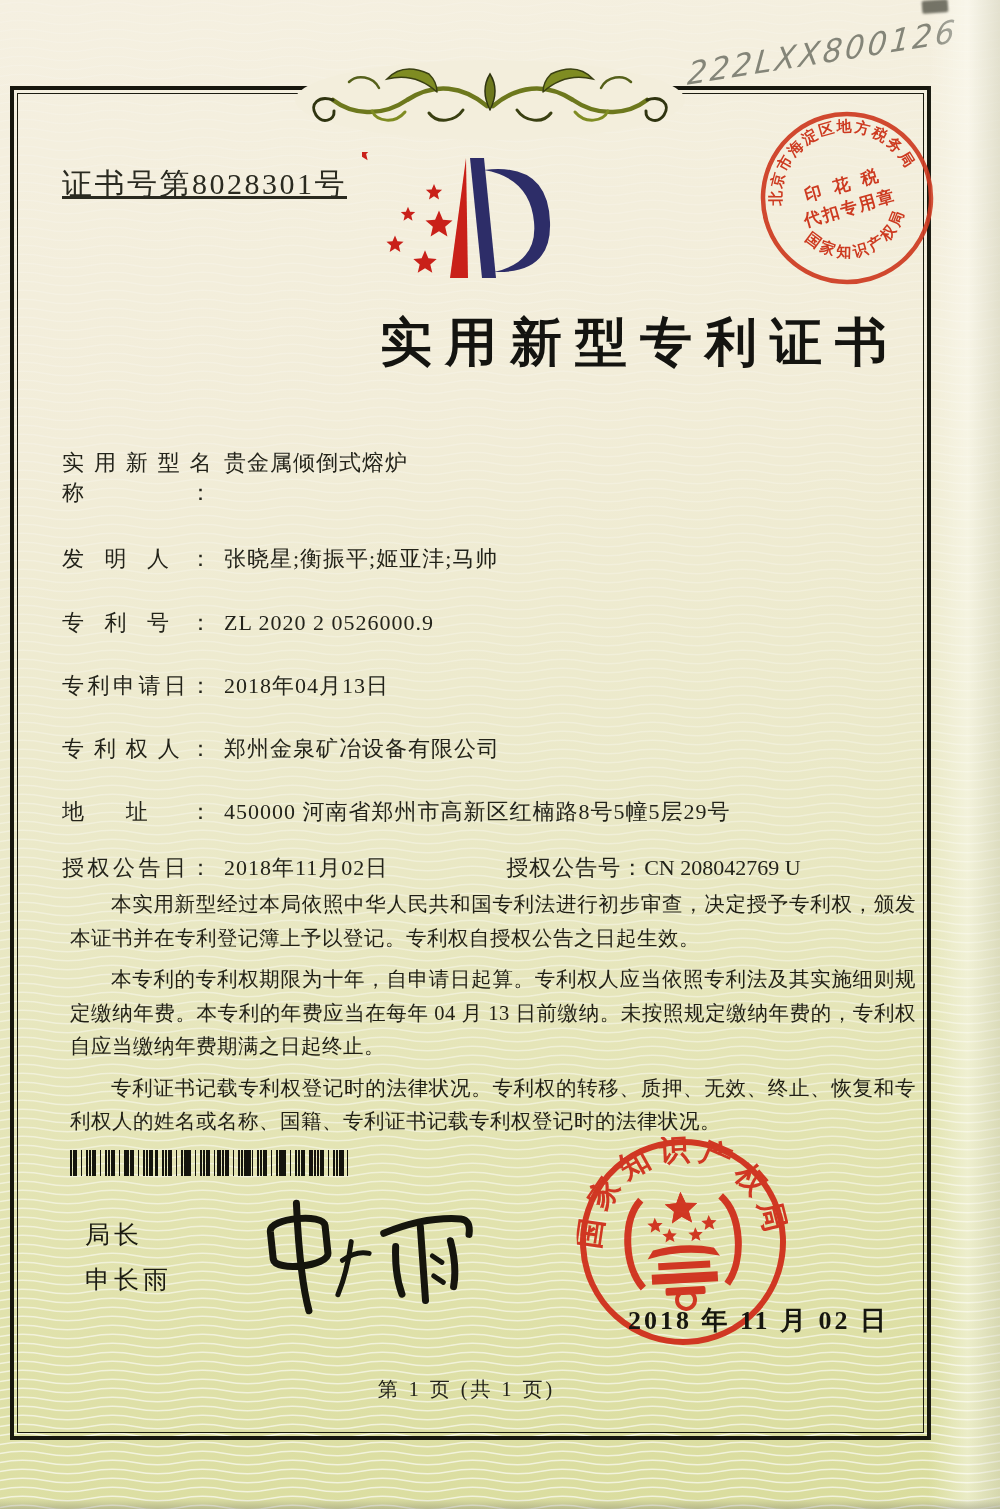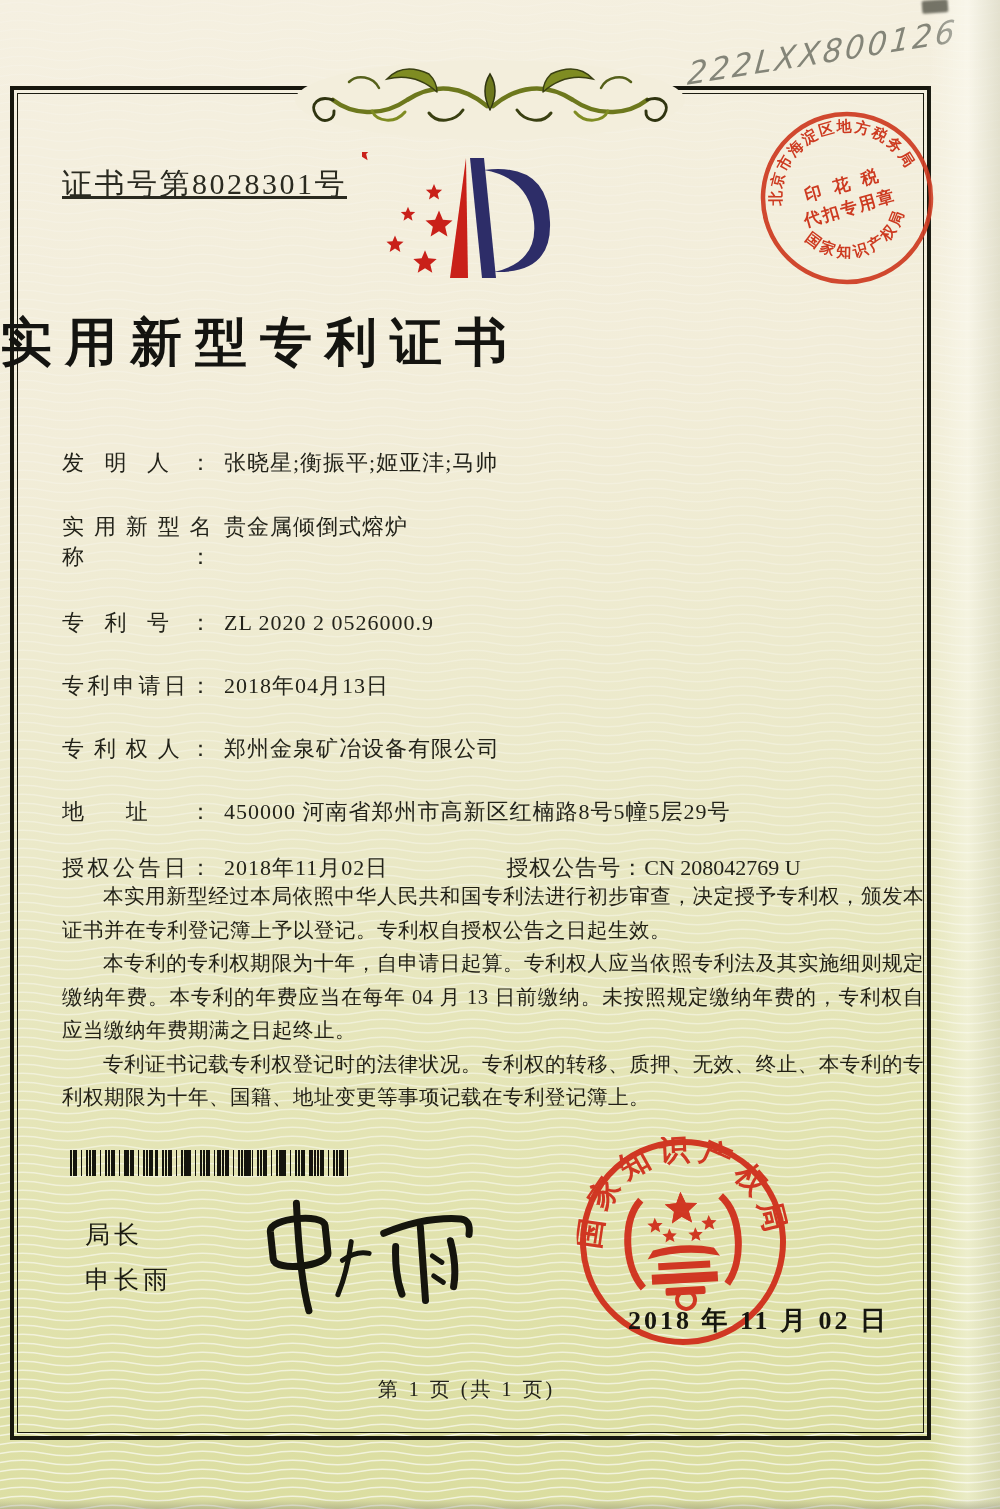--- a/index.html
+++ b/index.html
@@ -22,34 +22,34 @@
     border:4px solid #17170e;z-index:1;}
   .frame-inner{position:absolute;left:3px;top:3px;right:3px;bottom:3px;border:1.5px solid #1d1d12;}
 
   .ornament{position:absolute;left:287px;top:48px;z-index:2;}
 
   .certno{position:absolute;left:62px;top:164px;z-index:3;font-size:30px;letter-spacing:2.5px;color:#2a2a20;text-decoration:underline;}
 
   .logo{position:absolute;left:362px;top:152px;z-index:3;}
   .taxstamp{position:absolute;left:755px;top:106px;z-index:4;transform:rotate(-16deg);}
 
-  .title{position:absolute;left:0;top:308px;width:900px;text-align:left;z-index:3;
+  .title{position:absolute;left:0;top:308px;width:900px;text-align:right;z-index:3;
     font-size:52px;font-weight:bold;letter-spacing:13px;color:#141410;}
 
   .fields{position:absolute;left:62px;top:448px;width:860px;z-index:3;}
   .frow{display:flex;align-items:baseline;margin-bottom:33px;font-size:22px;color:#23231a;}
   .frow .lab{display:inline-block;width:150px;text-align:justify;text-align-last:justify;flex:none;letter-spacing:.5px;}
   .frow .val{margin-left:12px;letter-spacing:1px;}
   .frow .grant{margin-left:118px;letter-spacing:1px;text-align:center;}
   .r-name{margin-bottom:36px}.r-inv{margin-bottom:34px}.r-pat{margin-bottom:33px}
   .r-app{margin-bottom:33px}.r-own{margin-bottom:33px}.r-addr{margin-bottom:26px}
 
   .paras{position:absolute;left:62px;top:880px;width:862px;z-index:3;
     font-size:20.5px;line-height:33.5px;text-align:justify;color:#20201700;color:#201f15;}
-  .paras p{margin:0;text-indent:2em;letter-spacing:.5px;}
+  .paras p{margin:8px;text-indent:2em;letter-spacing:.5px;}
 
   .barcode{position:absolute;left:70px;top:1150px;width:278px;height:26px;z-index:3;
     background:
       repeating-linear-gradient(90deg,#14140d 0 2px,transparent 2px 3px,#14140d 3px 7px,transparent 7px 11px,#14140d 11px 12px,transparent 12px 16px,#14140d 16px 18px,transparent 18px 19px),
       repeating-linear-gradient(90deg,transparent 0 23px,#14140d 23px 26px,transparent 26px 31px);}
 
   .sigblock{position:absolute;left:85px;top:1218px;z-index:3;font-size:25px;letter-spacing:4px;color:#1b1b12;}
   .sigblock .line2{margin-top:12px;}
   .signature{position:absolute;left:250px;top:1190px;z-index:3;}
 
@@ -135,27 +135,27 @@
     <text x="0" y="-8" font-size="17" font-weight="bold" fill="#cd3a20" text-anchor="middle" letter-spacing="4" font-family="'Liberation Serif',serif">印 花 税</text>
     <text x="0" y="16" font-size="17" font-weight="bold" fill="#cd3a20" text-anchor="middle" letter-spacing="2" font-family="'Liberation Serif',serif">代扣专用章</text>
     <text font-size="15" font-weight="bold" fill="#cd3a20" letter-spacing="3" font-family="'Liberation Serif',serif">
       <textPath href="#arcB" startOffset="50%" text-anchor="middle">国家知识产权局</textPath>
     </text>
   </svg>
 
   <div class="title">实用新型专利证书</div>
 
   <div class="fields">
+    <div class="frow r-name">
+      <span class="lab">实用新型名称：</span>
+      <span class="val">贵金属倾倒式熔炉</span>
+    </div>
     <div class="frow r-inv">
       <span class="lab">发明人：</span>
       <span class="val">张晓星;衡振平;姬亚沣;马帅</span>
-    </div>
-    <div class="frow r-name">
-      <span class="lab">实用新型名称：</span>
-      <span class="val">贵金属倾倒式熔炉</span>
     </div>
     <div class="frow r-pat">
       <span class="lab">专利号：</span>
       <span class="val">ZL 2020 2 0526000.9</span>
     </div>
     <div class="frow r-app">
       <span class="lab">专利申请日：</span>
       <span class="val">2018年04月13日</span>
     </div>
     <div class="frow r-own">
@@ -170,21 +170,21 @@
       <span class="lab">授权公告日：</span>
       <span class="val">2018年11月02日</span>
       <span class="grant">授权公告号：</span>
       <span>CN 208042769 U</span>
     </div>
   </div>
 
   <div class="paras">
     <p>本实用新型经过本局依照中华人民共和国专利法进行初步审查，决定授予专利权，颁发本证书并在专利登记簿上予以登记。专利权自授权公告之日起生效。</p>
     <p>本专利的专利权期限为十年，自申请日起算。专利权人应当依照专利法及其实施细则规定缴纳年费。本专利的年费应当在每年 04 月 13 日前缴纳。未按照规定缴纳年费的，专利权自应当缴纳年费期满之日起终止。</p>
-    <p>专利证书记载专利权登记时的法律状况。专利权的转移、质押、无效、终止、本专利的专利权期限为十年、国籍、地址变更等事项记载在专利登记簿上。</p>
+    <p>专利证书记载专利权登记时的法律状况。专利权的转移、质押、无效、终止、恢复和专利权人的姓名或名称、国籍、专利证书记载专利权登记时的法律状况。</p>
   </div>
 
   <div class="barcode"></div>
 
   <div class="sigblock">
     <div>局长</div>
     <div class="line2">申长雨</div>
   </div>
 
   <svg class="signature" width="250" height="125" viewBox="0 0 250 125">

